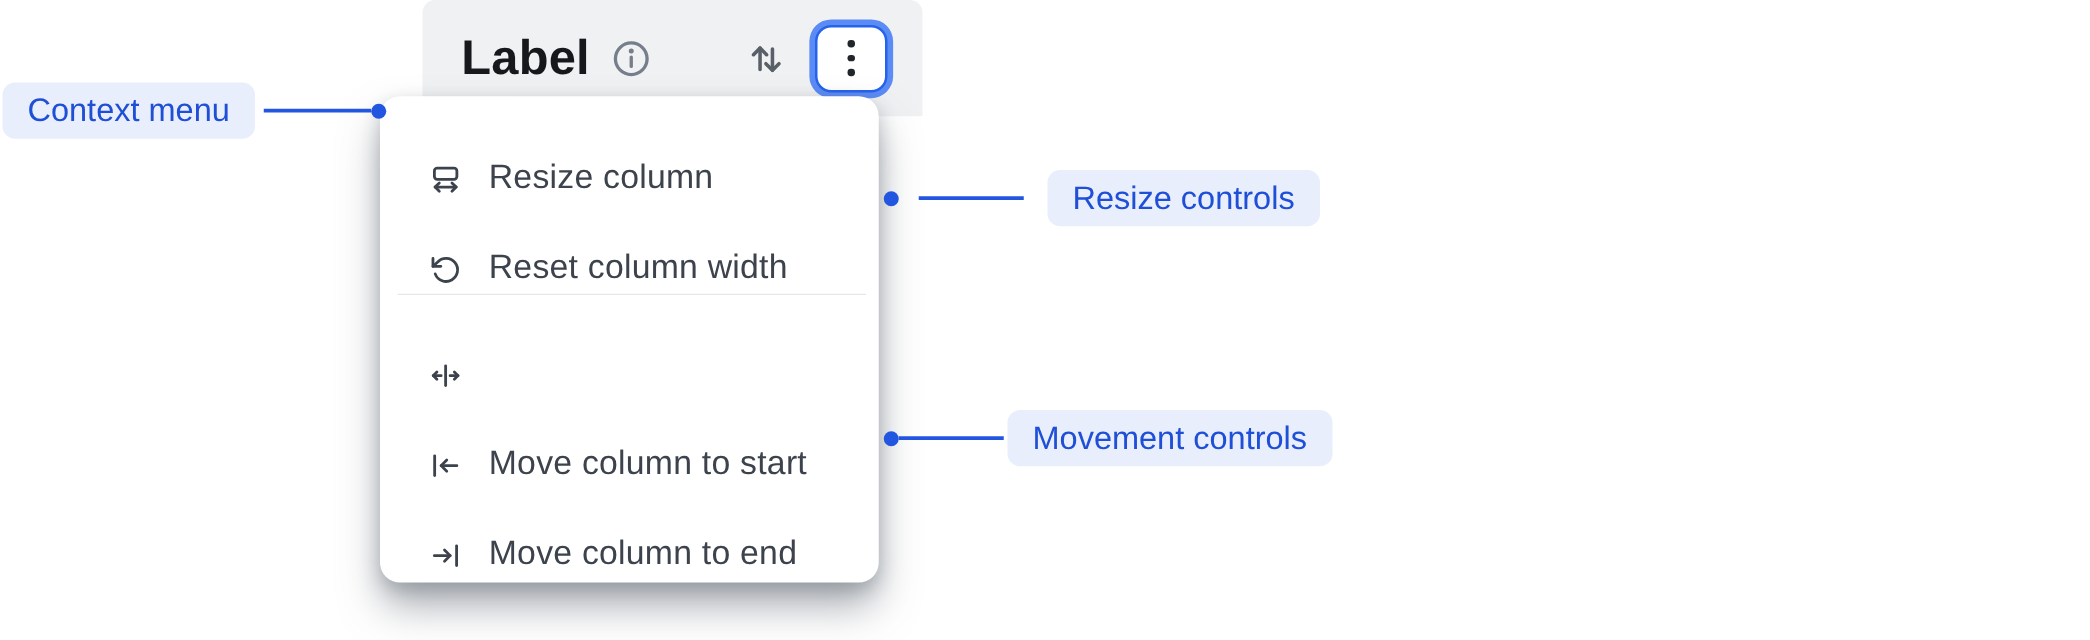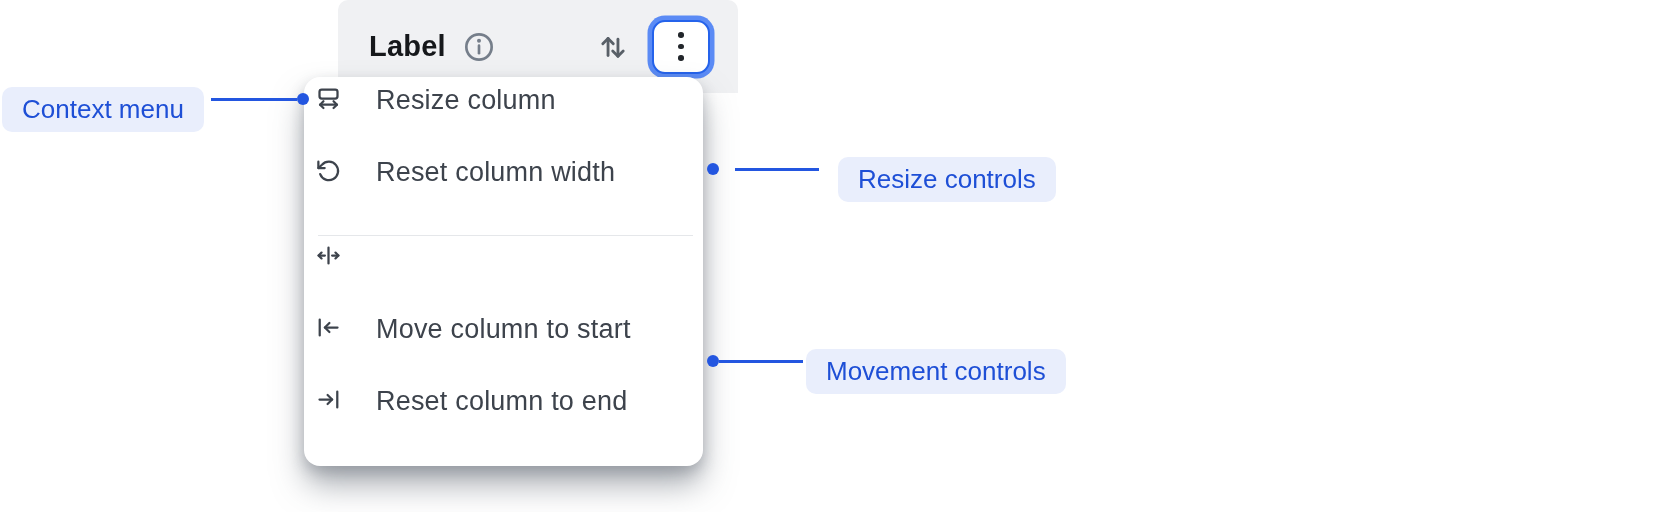--- a/index.html
+++ b/index.html
@@ -20,21 +20,21 @@
     left: 338px; top: 0;
     width: 400px; height: 93px;
     background: var(--header-bg, #f0f1f3);
     border-radius: 10px 10px 0 0;
     display: flex;
     align-items: center;
     padding: 0 28px 0 31px;
     z-index: 1;
   }
   .col-header .hdr-label {
-    font-size: 29px;
+    font-size: 39px;
     font-weight: 600;
     color: var(--header-text, #16181b);
     letter-spacing: 0.2px;
   }
   .hdr-info { margin-left: 17px; display: flex; align-items: center; }
   .hdr-spacer { flex: 1; }
   .hdr-sort {
     display: flex; align-items: center;
     margin-right: 22px;
     cursor: pointer;
@@ -64,23 +64,23 @@
     background: #ffffff;
     border-radius: 16px;
     padding: 8px 0;
     box-shadow: 0 20px 32px -2px rgba(82, 90, 102, 0.5),
                 0 6px 14px rgba(82, 90, 102, 0.28);
     z-index: 2;
   }
   .menu-item {
     height: 72px;
     display: flex;
-    align-items: flex-start;
-    padding-left: 11px;
-    gap: 34px;
+    align-items: flex-end;
+    padding-left: 39px;
+    gap: 21px;
     cursor: pointer;
   }
   .menu-item .mi-label {
     font-size: 27px;
     color: var(--menu-text, #3d434c);
     letter-spacing: 0.2px;
   }
   .menu-item .mi-icon { display: flex; align-items: center; }
   .menu-divider {
     height: 1px;
@@ -93,21 +93,20 @@
   .anno-pill {
     background: var(--annotation-bg, #e9eefc);
     color: var(--annotation-text, #1e4fd6);
     font-size: 26px;
     font-weight: 500;
     line-height: 45px;
     height: 45px;
     padding: 0 20px;
     border-radius: 10px;
     white-space: nowrap;
-    margin-top: 21px;
   }
   .anno-line {
     height: 3px;
     background: var(--connector, #2356e0);
   }
   .anno-dot {
     width: 12px; height: 12px;
     border-radius: 50%;
     background: var(--connector, #2356e0);
     flex: none;
@@ -201,21 +200,21 @@
     </div>
 
     <div class="menu-item">
       <span class="mi-icon">
         <svg width="27" height="27" viewBox="0 0 24 24" fill="none" stroke="#3d434c" stroke-width="2" stroke-linecap="round" stroke-linejoin="round">
           <line x1="19.8" y1="5" x2="19.8" y2="19"></line>
           <line x1="4" y1="12" x2="15.2" y2="12"></line>
           <polyline points="11.2,8 15.2,12 11.2,16"></polyline>
         </svg>
       </span>
-      <span class="mi-label">Reset column to end</span>
+      <span class="mi-label">Move column to end</span>
     </div>
 
   </div>
 
   <div class="anno" id="anno-context-menu">
     <span class="anno-pill">Context menu</span>
     <span class="anno-line"></span>
     <span class="anno-dot"></span>
   </div>
 

